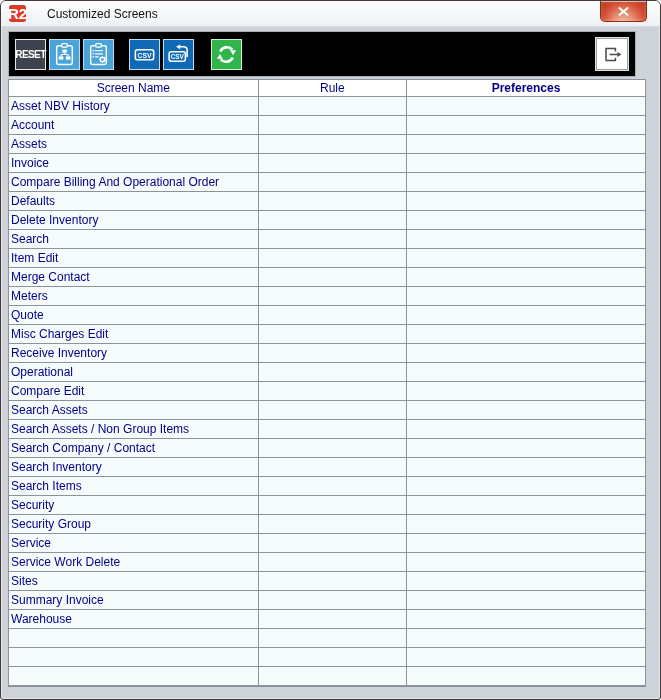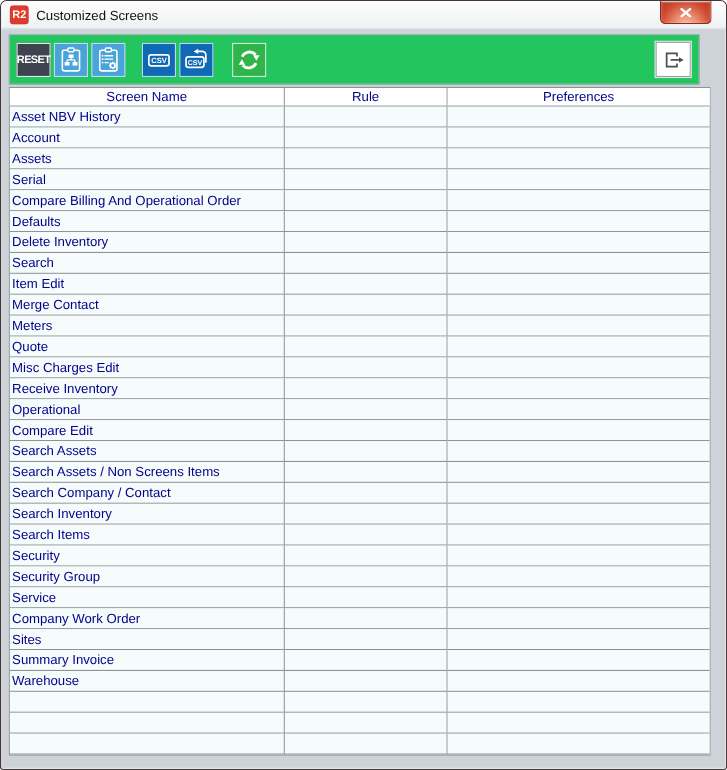--- a/index.html
+++ b/index.html
@@ -21,42 +21,42 @@
     height: 26px;
     background: linear-gradient(#fdfdfd, #eef1f4);
     border-bottom: 1px solid #d8dce0;
     display: flex; align-items: center;
     padding-left: 8px;
   }
   .app-badge {
     width: 17px; height: 17px;
     background: #e03b2d;
     border-radius: 3px;
-    color: #fff; font-size: 10px; font-weight: bold;
+    color: #fff; font-size: 15px; font-weight: bold;
     display: flex; align-items: center; justify-content: center;
     box-shadow: inset 0 0 1px rgba(0,0,0,.35);
   }
-  .title-text { margin-left: 7px; font-size: 12px; color: #111; }
+  .title-text { margin-left: 21px; font-size: 12px; color: #111; }
   .close-btn {
     position: absolute; top: 0; right: 13px;
     width: 47px; height: 21px;
     background: radial-gradient(ellipse at 50% 120%, #f6c6ad 0%, #e98e70 35%, #cf4a30 70%, #b63721 100%);
     border: 1px solid #8e2a18; border-top: none;
     border-radius: 0 0 5px 5px;
     display: flex; align-items: center; justify-content: center;
     box-shadow: inset 0 1px 0 rgba(255,255,255,.55), inset 0 0 3px rgba(255,255,255,.35);
     cursor: default;
   }
 
   
   .toolbar {
     position: relative;
     margin: 4px 24px 2px 7px;
     height: 46px;
-    background: #22c55e;
+    background: #000000;
     border: 1px solid #aab0b6;
     display: flex; align-items: center;
     padding-left: 6px;
   }
   .tbtn {
     width: 31px; height: 31px;
     margin-right: 3px;
     display: flex; align-items: center; justify-content: center;
     border: 1px solid #c9cdd1;
     flex: 0 0 auto;
@@ -88,21 +88,21 @@
   }
   .grid-header { display: flex; height: 17px; background: #ffffff; }
   .grid-header .hcell {
     font-size: 12px; color: #00008b;
     display: flex; align-items: center; justify-content: center;
     border-right: 1px solid #8d9399;
     border-bottom: 1px solid #8d9399;
     background: #ffffff;
     overflow: hidden; white-space: nowrap;
   }
-  .hcell:last-child { border-right: none; }
+  .hcell:last-child { border-right: none; font-weight: bold; }
   .grid-row { display: flex; height: 19px; }
   .grid-row .cell {
     font-size: 12px; color: #00008b;
     padding: 2px 0 0 2px;
     border-right: 1px solid #8d9399;
     border-bottom: 1px solid #8d9399;
     overflow: hidden; white-space: nowrap;
     background: #f6fbfb;
   }
   .cell:last-child { border-right: none; }
@@ -217,21 +217,21 @@
     <div class="cell col-name">Account</div>
     <div class="cell col-rule"></div>
     <div class="cell col-pref"></div>
   </div>
         <div class="grid-row">
     <div class="cell col-name">Assets</div>
     <div class="cell col-rule"></div>
     <div class="cell col-pref"></div>
   </div>
         <div class="grid-row">
-    <div class="cell col-name">Serial</div>
+    <div class="cell col-name">Invoice</div>
     <div class="cell col-rule"></div>
     <div class="cell col-pref"></div>
   </div>
         <div class="grid-row">
     <div class="cell col-name">Compare Billing And Operational Order</div>
     <div class="cell col-rule"></div>
     <div class="cell col-pref"></div>
   </div>
         <div class="grid-row">
     <div class="cell col-name">Defaults</div>
@@ -287,21 +287,21 @@
     <div class="cell col-name">Compare Edit</div>
     <div class="cell col-rule"></div>
     <div class="cell col-pref"></div>
   </div>
         <div class="grid-row">
     <div class="cell col-name">Search Assets</div>
     <div class="cell col-rule"></div>
     <div class="cell col-pref"></div>
   </div>
         <div class="grid-row">
-    <div class="cell col-name">Search Assets / Non Screens Items</div>
+    <div class="cell col-name">Search Assets / Non Group Items</div>
     <div class="cell col-rule"></div>
     <div class="cell col-pref"></div>
   </div>
         <div class="grid-row">
     <div class="cell col-name">Search Company / Contact</div>
     <div class="cell col-rule"></div>
     <div class="cell col-pref"></div>
   </div>
         <div class="grid-row">
     <div class="cell col-name">Search Inventory</div>
@@ -322,21 +322,21 @@
     <div class="cell col-name">Security Group</div>
     <div class="cell col-rule"></div>
     <div class="cell col-pref"></div>
   </div>
         <div class="grid-row">
     <div class="cell col-name">Service</div>
     <div class="cell col-rule"></div>
     <div class="cell col-pref"></div>
   </div>
         <div class="grid-row">
-    <div class="cell col-name">Company Work Order</div>
+    <div class="cell col-name">Service Work Delete</div>
     <div class="cell col-rule"></div>
     <div class="cell col-pref"></div>
   </div>
         <div class="grid-row">
     <div class="cell col-name">Sites</div>
     <div class="cell col-rule"></div>
     <div class="cell col-pref"></div>
   </div>
         <div class="grid-row">
     <div class="cell col-name">Summary Invoice</div>

